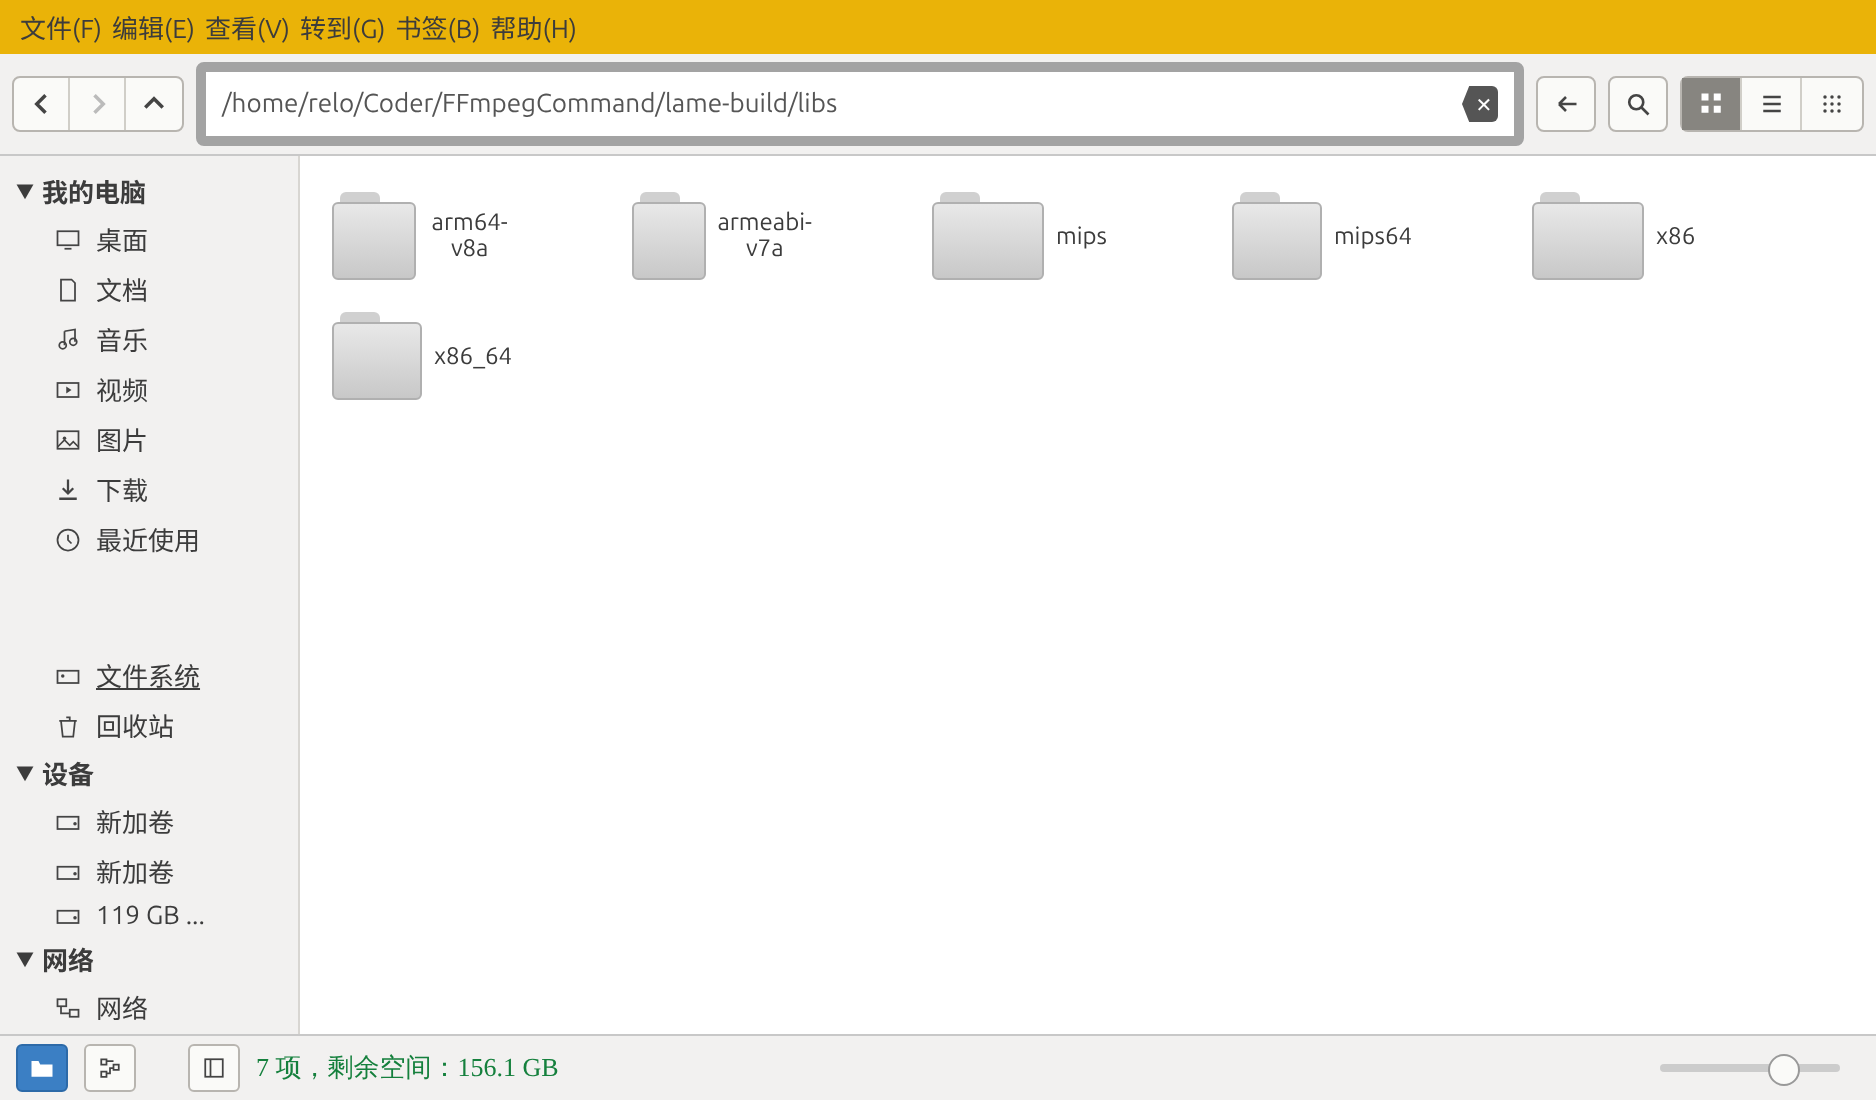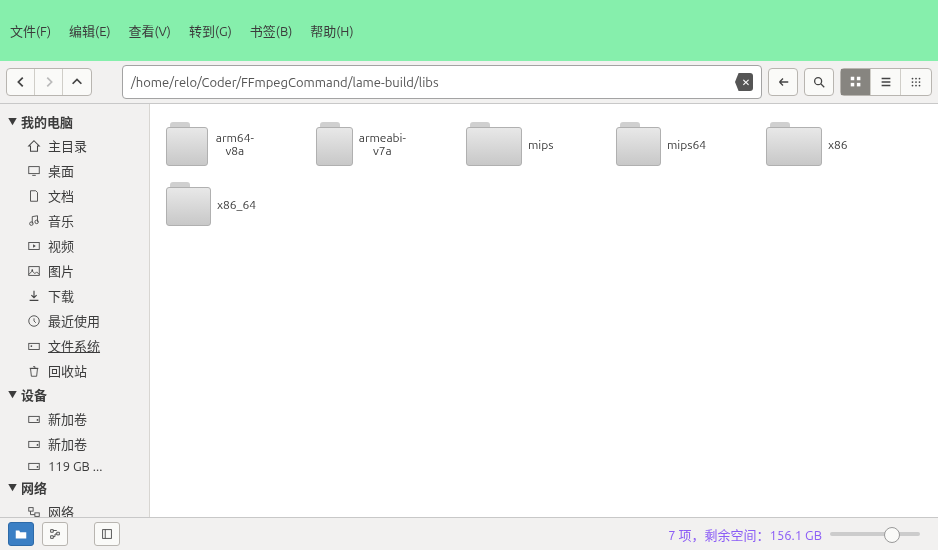--- a/index.html
+++ b/index.html
@@ -1,57 +1,57 @@
 <!DOCTYPE html>
 <html><head>
 <meta charset="utf-8">
 <style>
 * { box-sizing: border-box; margin: 0; padding: 0; font-family: "Ubuntu", "Noto Sans CJK SC", sans-serif; font-size: 13px; }
 body { background: #f2f1f0; color: #3c3c3c; width: 938px; height: 550px; display: flex; flex-direction: column; overflow: hidden; }
 
 
-.menubar { display: flex; gap: 18px; padding: 21px 10px; background: #86efac; }
+.menubar { display: flex; gap: 5px; padding: 4px 10px; background: #eab308; }
 .menubar span { cursor: default; }
 
 
 .toolbar { display: flex; align-items: center; gap: 6px; padding: 4px 6px; background: #f2f1f0; border-bottom: 1px solid #c8c8c8; }
 .nav-group { display: inline-flex; border: 1px solid #b8b5b0; border-radius: 4px; background: #fafaf8; }
 .nav-btn { width: 28px; height: 26px; display: flex; align-items: center; justify-content: center; cursor: pointer; border-right: 1px solid #d0cec8; }
 .nav-btn:last-child { border-right: none; }
 .nav-btn.disabled { color: #b0b0b0; }
-.pathbar { flex: 1; display: flex; align-items: center; background: #fff; border: 1px solid #a3a3a3; border-radius: 4px; height: 28px; padding: 16px 8px; margin-left: 24px; }
+.pathbar { flex: 1; display: flex; align-items: center; background: #fff; border: 5px solid #a3a3a3; border-radius: 4px; height: 28px; padding: 16px 8px; }
 .pathbar-text { flex: 1; color: #555; }
 .clear-icn { width: 18px; height: 18px; background: #555; border-radius: 3px; display: flex; align-items: center; justify-content: center; color: #fff; font-size: 10px; cursor: pointer; clip-path: polygon(20% 0, 100% 0, 100% 100%, 20% 100%, 0 50%); padding-left: 4px; }
 .icon-btn { width: 30px; height: 28px; border: 1px solid #b8b5b0; border-radius: 4px; background: #fafaf8; display: flex; align-items: center; justify-content: center; cursor: pointer; }
 .view-group { display: inline-flex; border: 1px solid #b8b5b0; border-radius: 4px; background: #fafaf8; }
 .view-btn { width: 30px; height: 26px; display: flex; align-items: center; justify-content: center; cursor: pointer; border-right: 1px solid #d0cec8; }
 .view-btn:last-child { border-right: none; }
 .view-btn.active { background: #878580; color: #fff; }
 
 
 .main { flex: 1; display: flex; background: #fff; overflow: hidden; }
 .sidebar { width: 150px; background: #f2f1f0; border-right: 1px solid #d8d6d2; padding: 6px 0; overflow-y: auto; }
 .side-head { display: flex; align-items: center; gap: 4px; padding: 2px 8px; font-weight: bold; cursor: pointer; }
 .side-item { display: flex; align-items: center; gap: 6px; padding: 3px 8px 3px 26px; cursor: pointer; }
-.side-item.sel { text-decoration: underline; }
+.side-item.sel { text-decoration: underline; margin-top: 43px; }
 .tri { font-size: 9px; }
 .side-icn { width: 16px; display: inline-flex; justify-content: center; }
 
 .content { flex: 1; padding: 18px 16px; display: flex; flex-wrap: wrap; align-content: flex-start; gap: 16px 60px; }
 .folder { width: 90px; display: flex; flex-direction: row; align-items: center; gap: 6px; cursor: pointer; }
 .folder-icn { width: 56px; height: 44px; position: relative; }
 .folder-icn::before { content: ""; position: absolute; top: 0; left: 4px; width: 20px; height: 8px; background: #d0d0d0; border-radius: 3px 3px 0 0; }
 .folder-icn::after { content: ""; position: absolute; top: 5px; left: 0; right: 0; bottom: 0; background: linear-gradient(#e8e8e8, #c8c8c8); border: 1px solid #b0b0b0; border-radius: 3px; }
 .folder-lbl { text-align: center; font-size: 12px; }
 
 
 .statusbar { display: flex; align-items: center; padding: 4px 8px; background: #f2f1f0; border-top: 1px solid #c8c8c8; gap: 8px; }
 .status-btn { width: 26px; height: 24px; border: 1px solid #b8b5b0; border-radius: 3px; background: #fafaf8; display: flex; align-items: center; justify-content: center; cursor: pointer; }
 .status-btn.primary { background: #3b7fc4; color: #fff; border-color: #2d6aa8; }
-.status-text { flex: 1; text-align: right; color: #8b5cf6; }
+.status-text { flex: 1; text-align: left; color: #15803d; font-family: Liberation Serif, serif; }
 .zoom { width: 90px; height: 4px; background: #ccc; border-radius: 2px; position: relative; margin-right: 10px; }
 .zoom::after { content: ""; position: absolute; right: 20px; top: -5px; width: 14px; height: 14px; background: #fafaf8; border: 1px solid #999; border-radius: 50%; }
 
 svg { width: 14px; height: 14px; }
 </style>
 </head>
 <body>
 
 <div class="menubar">
   <span>文件(F)</span>
@@ -127,28 +127,20 @@
 
 <div class="main">
   <div class="sidebar" id="sidebar">
       <div class="side-head">
         <span class="tri">▼</span>
         <span>我的电脑</span>
       </div>
       <div class="side-item">
         <span class="side-icn">
           <svg viewBox="0 0 16 16">
-            <path d="M8 2 L14 8 H12 V14 H4 V8 H2 Z" fill="none" stroke="#444" stroke-width="1.2"></path>
-          </svg>
-        </span>
-        <span>主目录</span>
-      </div>
-      <div class="side-item">
-        <span class="side-icn">
-          <svg viewBox="0 0 16 16">
             <rect x="2" y="3" width="12" height="8" fill="none" stroke="#444"></rect>
             <path d="M6 13h4" stroke="#444"></path>
           </svg>
         </span>
         <span>桌面</span>
       </div>
       <div class="side-item">
         <span class="side-icn">
           <svg viewBox="0 0 16 16">
             <path d="M4 2h6l2 2v10H4z" fill="none" stroke="#444"></path>

